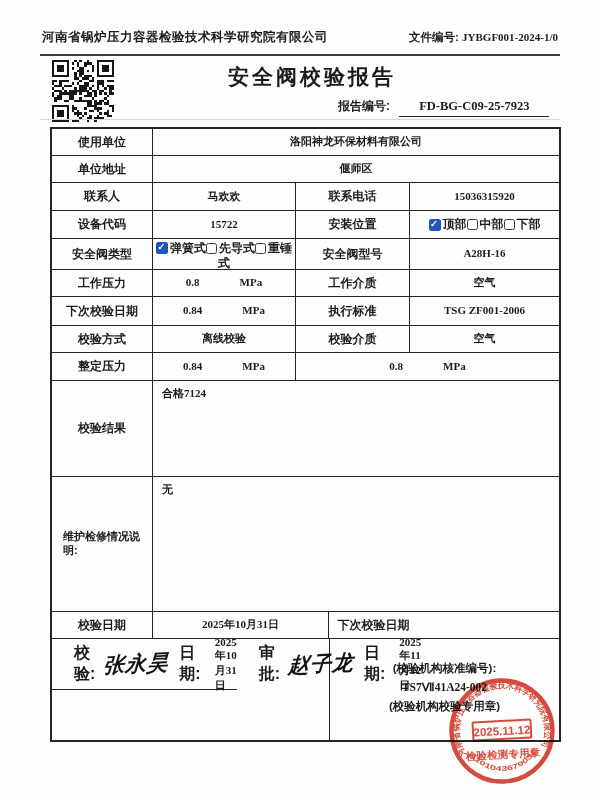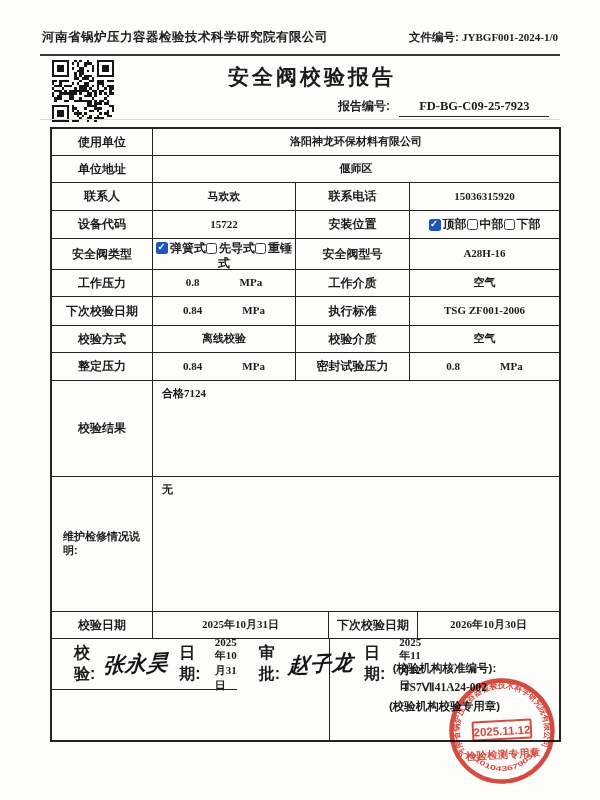--- a/index.html
+++ b/index.html
@@ -358,42 +358,40 @@
       <div class="cell c3 lb">校验介质</div>
       <div class="cell c4 v">空气</div>
     </div>
 
     <div class="row" style="height:28px">
       <div class="cell c1 lb">整定压力</div>
       <div class="cell c2 pv">
         <span class="v">0.84</span>
         <span class="v">MPa</span>
       </div>
-      <div class="cell c3 lb">密封试验压力</div>
       <div class="cell c4 pv">
         <span class="v">0.8</span>
         <span class="v">MPa</span>
       </div>
     </div>
 
     <div class="row" style="height:96px">
       <div class="cell c1 lb">校验结果</div>
       <div class="cell c4 v topleft">合格7124</div>
     </div>
 
     <div class="row" style="height:135px">
       <div class="cell c1 lb small-lb">维护检修情况说明:</div>
       <div class="cell c4 v topleft">无</div>
     </div>
 
     <div class="row" style="height:27px">
       <div class="cell b1 lb">校验日期</div>
       <div class="cell b2 v">2025年10月31日</div>
       <div class="cell b3 lb">下次校验日期</div>
-      <div class="cell b4 v">2026年10月30日</div>
     </div>
 
     <div class="signblock">
       <div class="sign-left">
         <div class="sign-row first">
           <span class="lb">校验:</span>
           <span class="sig">张永昊</span>
           <span class="lb">日期:</span>
           <span class="v dt">2025年10月31日</span>
         </div>

